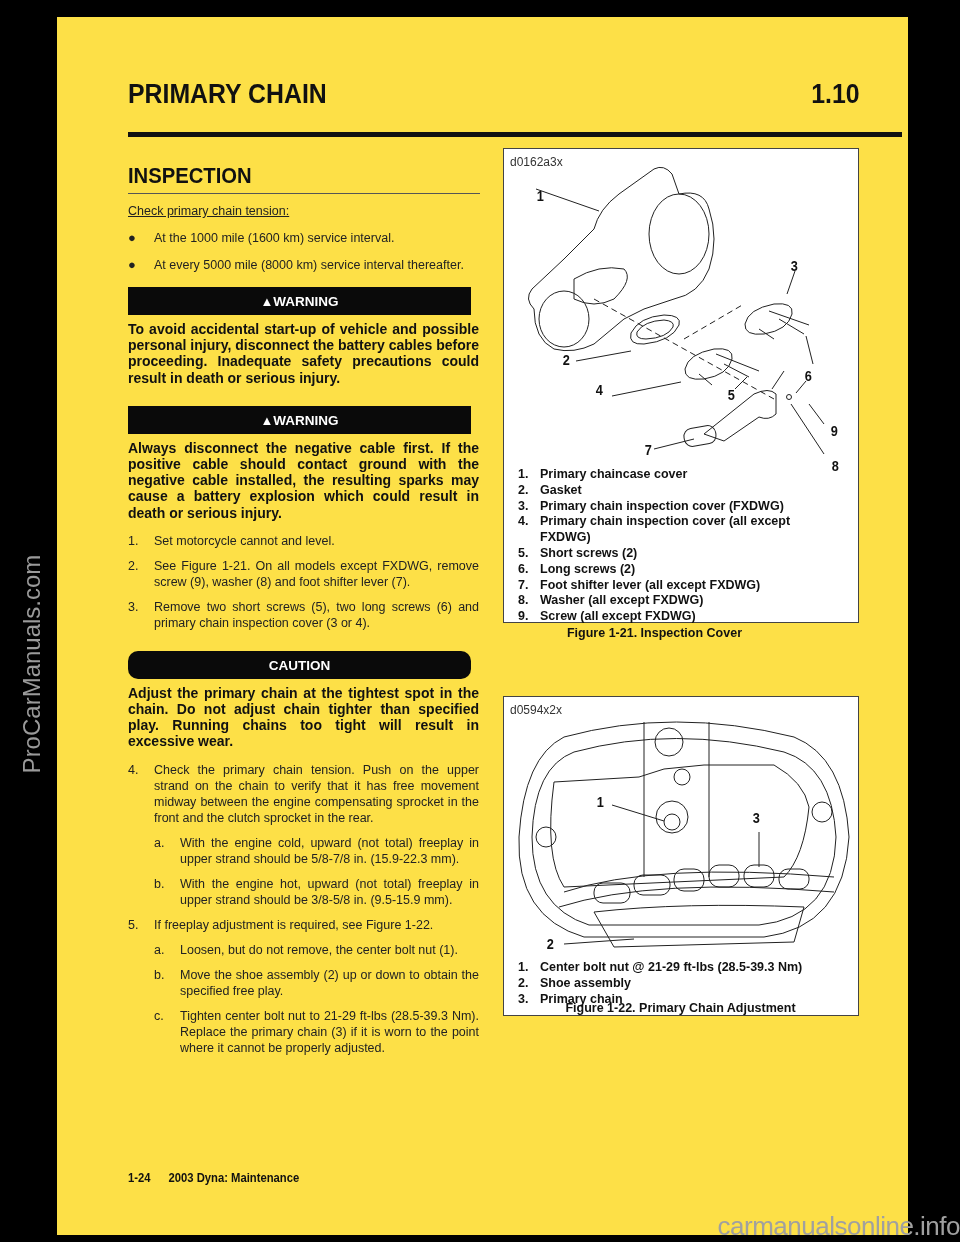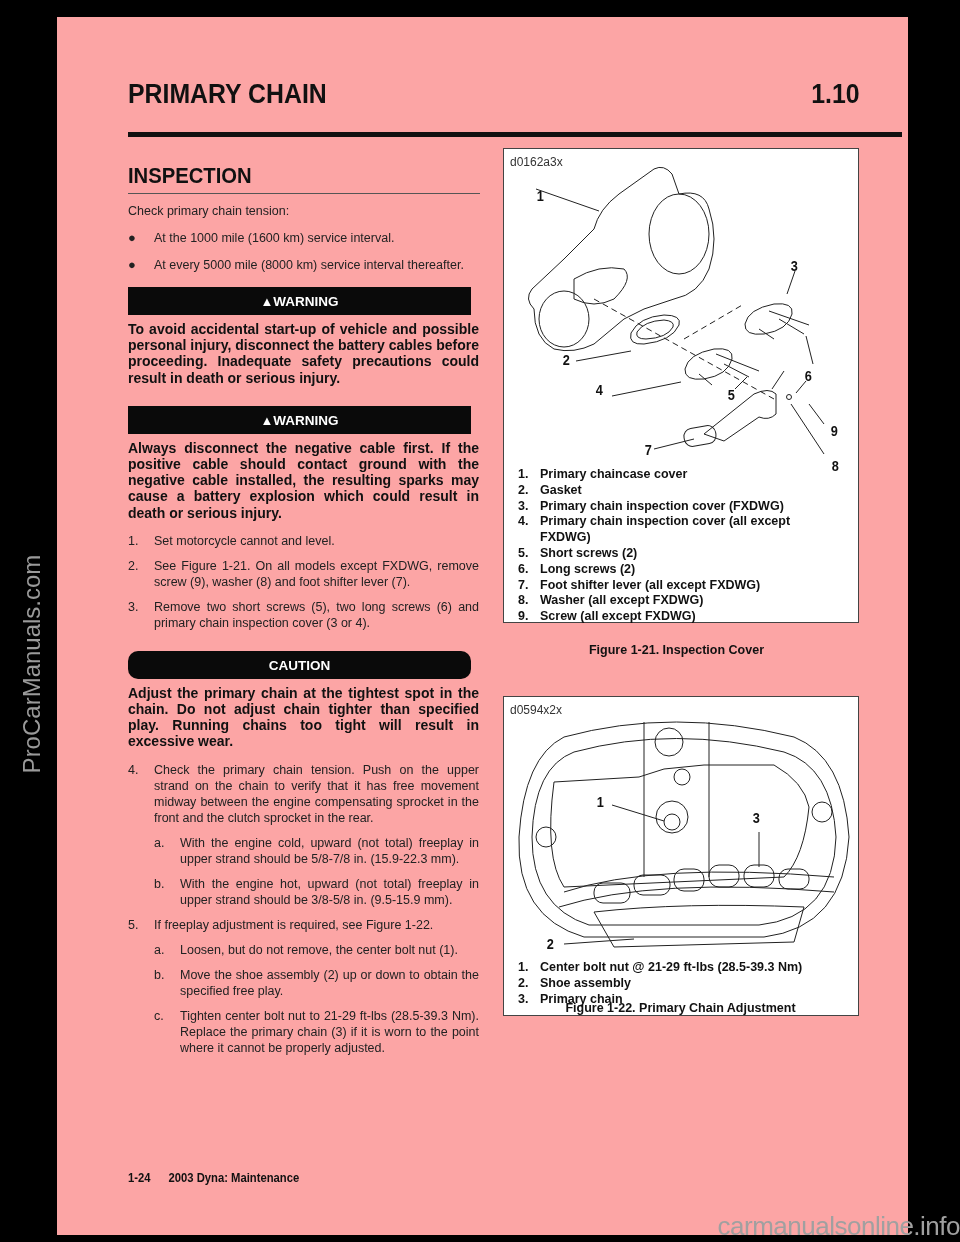--- a/index.html
+++ b/index.html
@@ -1,29 +1,29 @@
 <!DOCTYPE html>
 <html><head>
 <meta charset="utf-8">
 <style>
   html, body { margin:0; padding:0; }
   body { width:960px; height:1242px; background:#000; position:relative; overflow:hidden;
          font-family:"Liberation Sans", sans-serif; color:#111; }
-  .page { position:absolute; left:57px; top:17px; width:851px; height:1218px; background:#fca5a5; }
+  .page { position:absolute; left:57px; top:17px; width:851px; height:1218px; background:#fde047; }
   .abs { position:absolute; }
 
   .hdr-title { left:71px; top:62px; font-size:27px; font-weight:bold; letter-spacing:0px; transform:scaleX(0.92); transform-origin:left top; }
   .hdr-num { right:48px; top:62px; font-size:27px; font-weight:bold; transform:scaleX(0.92); transform-origin:right top; }
   .hdr-rule { left:71px; top:115px; width:774px; height:5px; background:#111; }
 
   .sec-title { left:71px; top:146px; font-size:22px; font-weight:bold; transform:scaleX(0.92); transform-origin:left top; }
   .sec-rule { left:71px; top:176px; width:352px; height:1px; background:#555; }
 
   .col { left:71px; width:351px; font-size:12.5px; line-height:16px; color:#222; }
-  .p { margin:0 0 11px 0; }
+  .p { margin:0 0 11px 0;text-decoration:underline; }
   .bullet { display:flex; margin:0 0 11px 0; }
   .bullet .dot { width:26px; flex:none; font-size:13px; }
   .banner { background:#0a0a0a; color:#fff; text-align:center; font-weight:bold; font-size:13.5px; height:28px; line-height:29px; margin:4px 8px 6px 0; }
   .banner .tri { font-size:13px; }
   .warn-text { font-weight:bold; font-size:14px; line-height:16.2px; text-align:justify; margin:0 0 12px 0; color:#111; }
   .step { display:flex; margin:0 0 9px 0; text-align:justify; }
   .step .n { width:26px; flex:none; }
   .step .t { flex:1; }
   .sub { display:flex; margin:0 0 9px 26px; text-align:justify; }
   .sub .n { width:26px; flex:none; }
@@ -210,21 +210,21 @@
       <div class="row">
           <span class="n">8.</span>
           <span>Washer (all except FXDWG)</span>
         </div>
       <div class="row">
           <span class="n">9.</span>
           <span>Screw (all except FXDWG)</span>
         </div>
     </div>
   </div>
-  <div class="abs caption" style="left:442px; top:609px;margin-top:17px;">Figure 1-21. Inspection Cover</div>
+  <div class="abs caption" style="left:420px; top:609px;">Figure 1-21. Inspection Cover</div>
 
   <div class="abs figbox" style="left:446px; top:661px; width:354px; height:318px;margin-top:18px;">
     <div class="figid">d0594x2x</div>
     <svg width="354" height="260" viewBox="0 0 354 260" style="position:absolute;left:0;top:0;">
       <g fill="none" stroke="#222" stroke-width="1">
         <path d="M60 40 Q20 60 15 140 Q12 220 80 240 L260 240 Q340 230 345 140 Q340 60 290 40 Q170 10 60 40 Z"></path>
         <path d="M70 55 Q30 70 28 140 Q28 210 85 228 L255 228 Q330 220 332 140 Q328 70 280 55 Q170 28 70 55 Z"></path>
         <path d="M50 85 L135 80 L160 72 L200 68 L270 68 Q300 85 305 110 Q300 160 280 180 L60 190 Q40 160 50 85 Z"></path>
         <circle cx="42" cy="140" r="10"></circle>
         <circle cx="318" cy="115" r="10"></circle>

